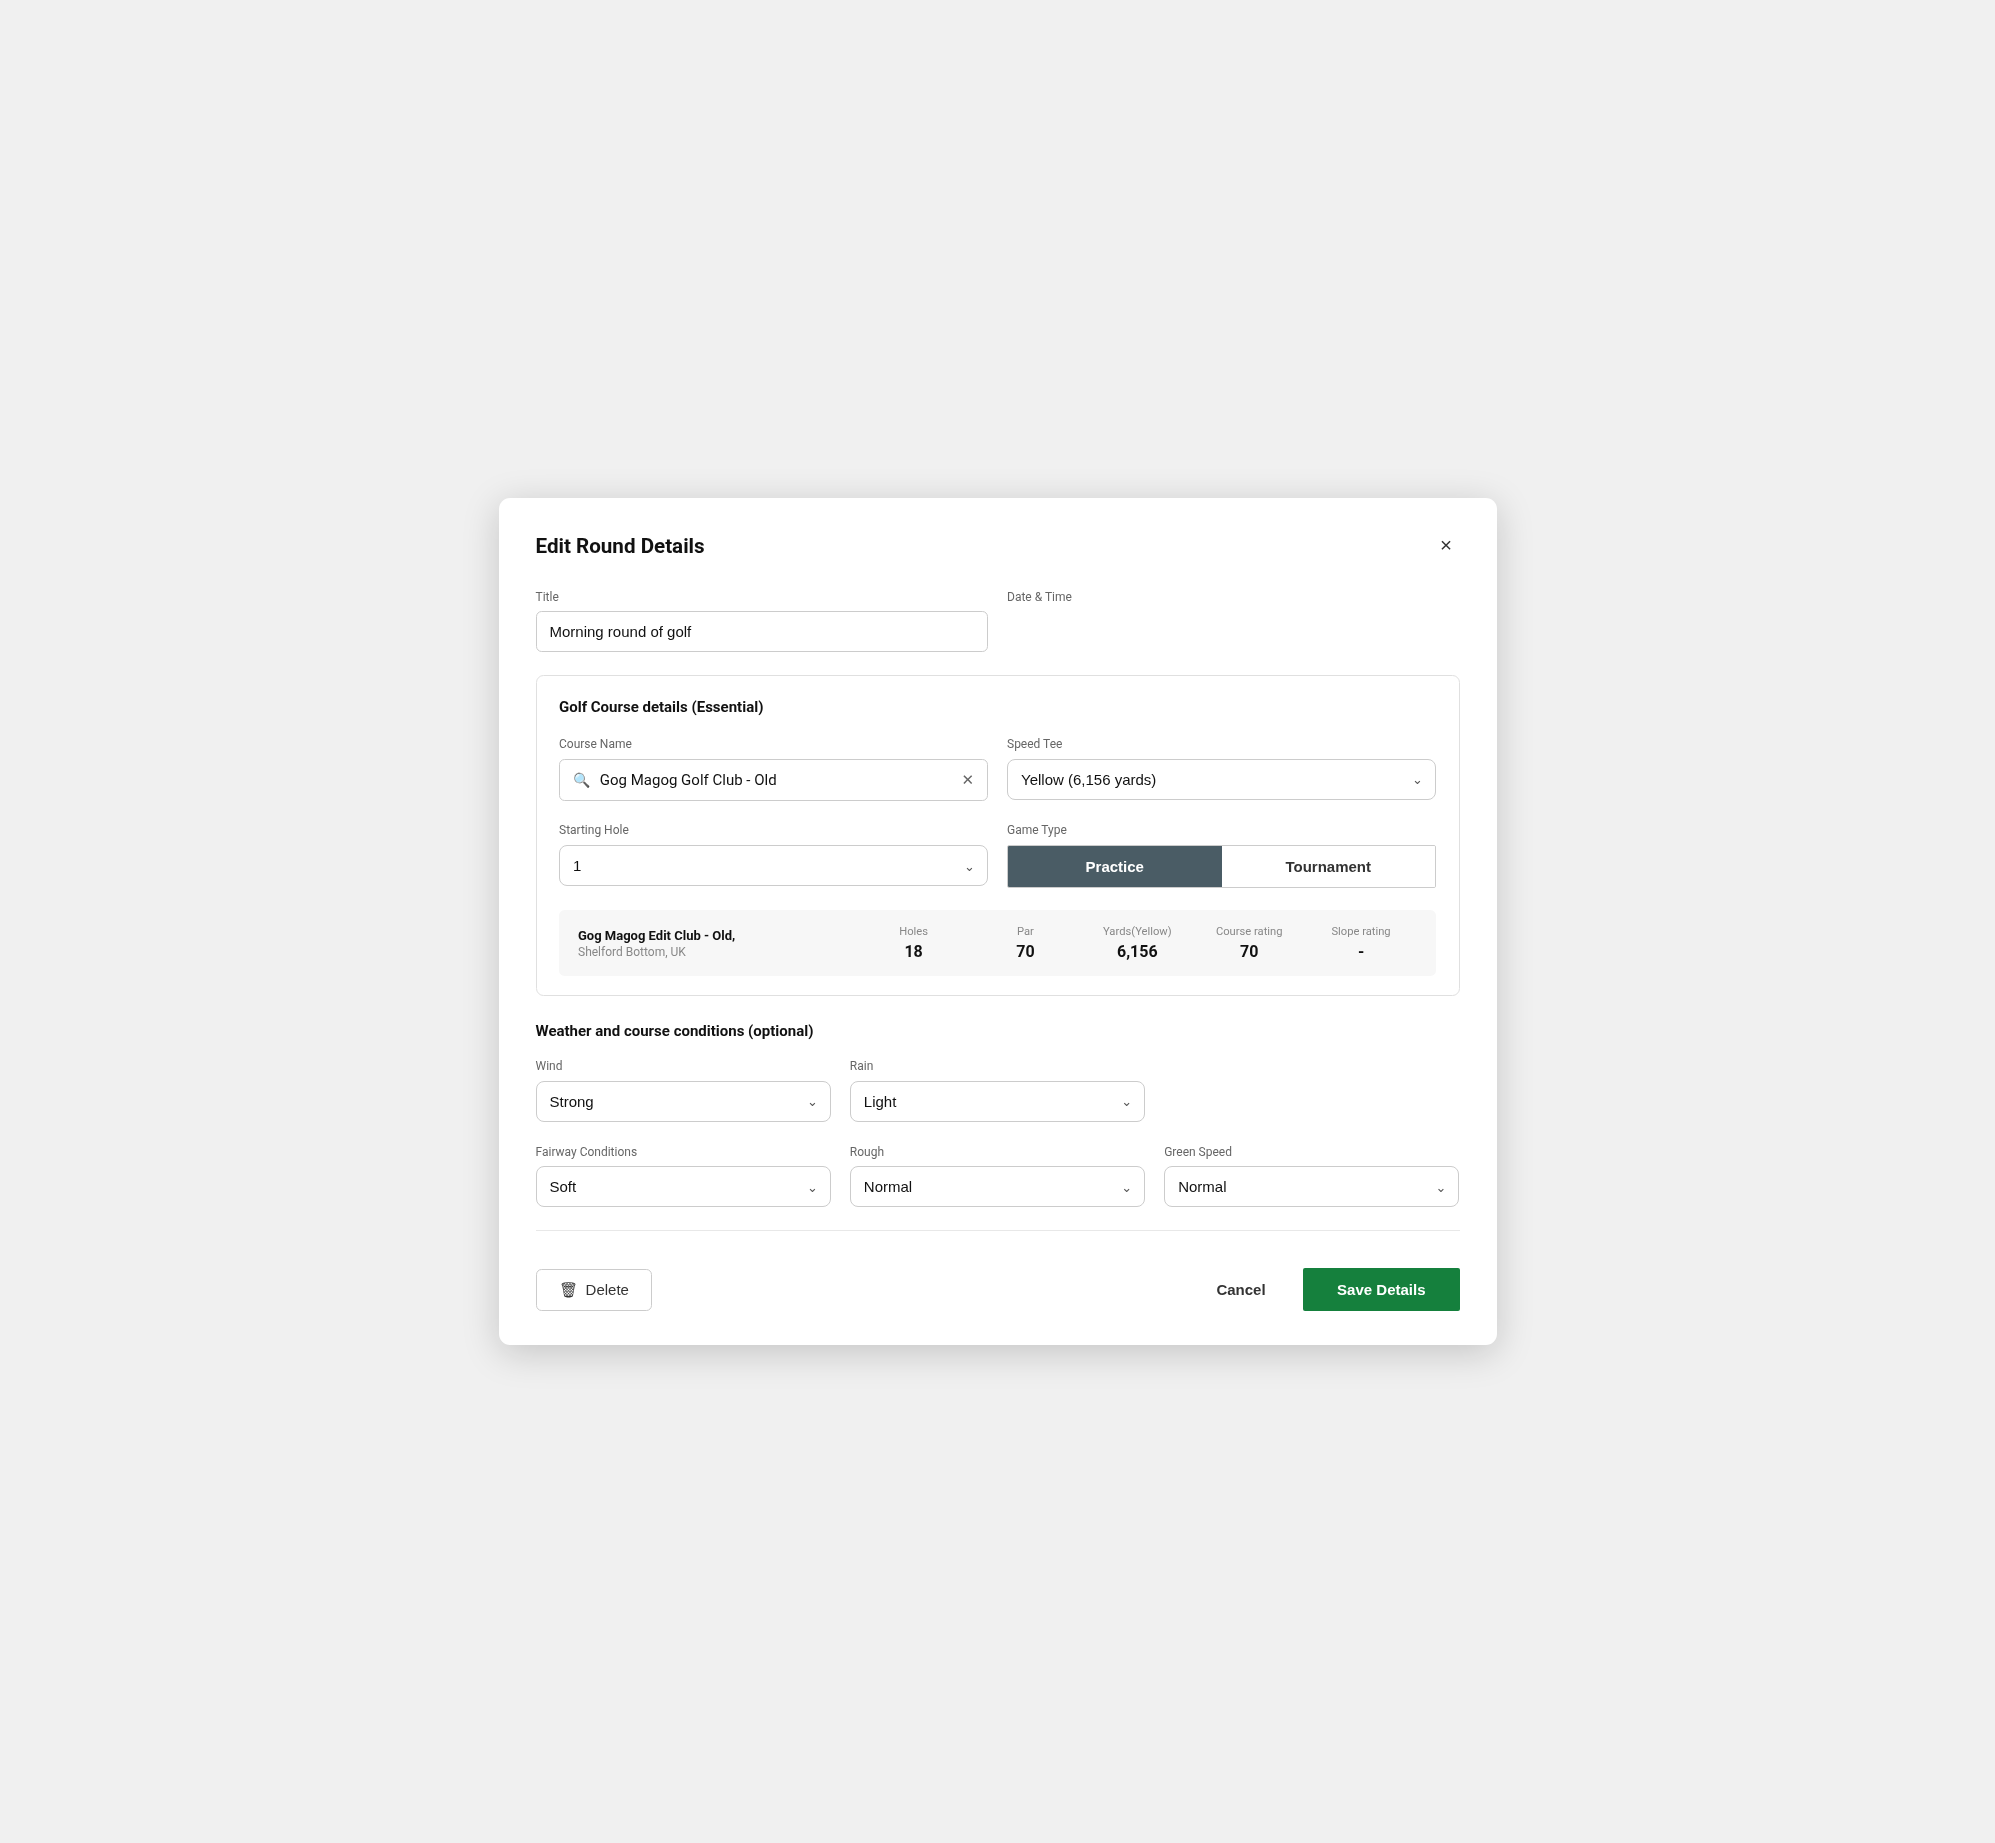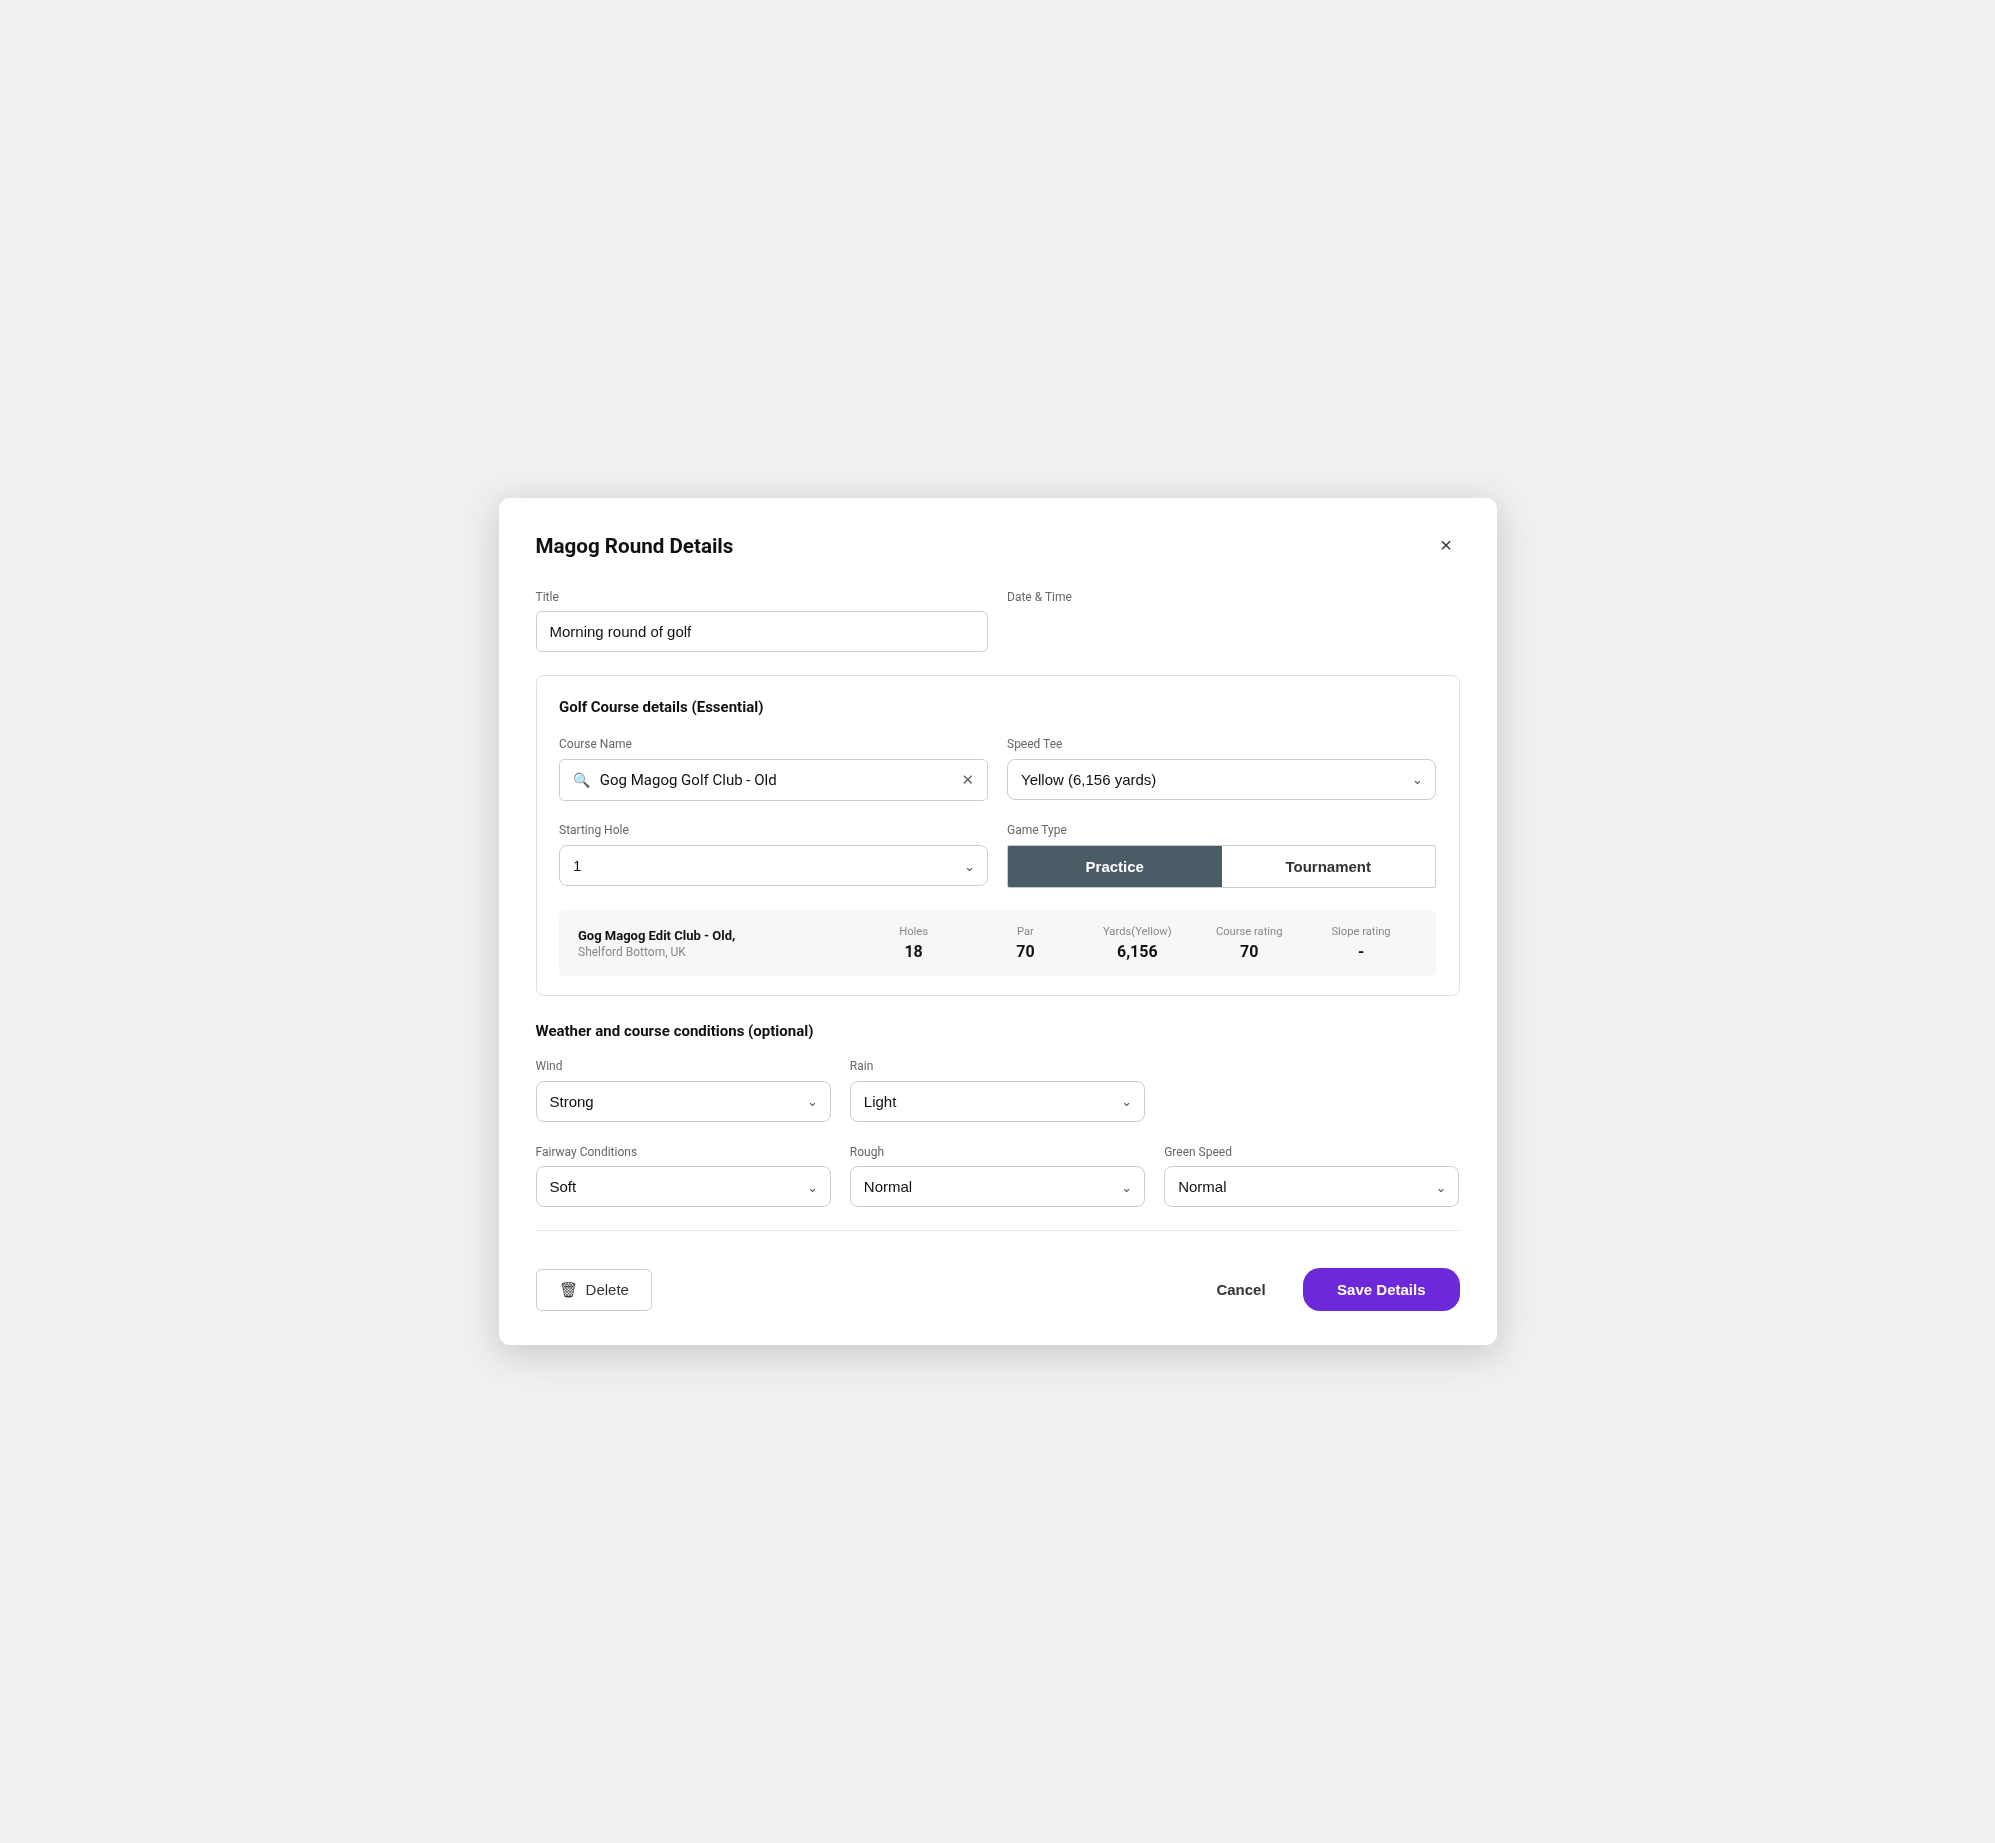--- a/index.html
+++ b/index.html
@@ -252,24 +252,24 @@
     .cancel-btn {
       background: none;
       border: none;
       font-size: 15px;
       font-weight: 600;
       color: #333;
       cursor: pointer;
       padding: 11.2px 22.5px;
     }
     .save-btn {
-      background: #6d28d9;
+      background: #15803d;
       color: #fff;
       border: none;
-      border-radius: 17px;
+      border-radius: 2px;
       padding: 13px 34px;
       font-size: 15px;
       font-weight: 600;
       cursor: pointer;
     }
     .footer-right {
       display: flex;
       align-items: center;
       gap: 15px;
     }
@@ -278,21 +278,21 @@
       border-top: 1.4px solid #e8e8e8;
       margin: 0 0 22.5px 0;
     }
   </style>
 </head>
 <body>
 
 <div class="modal">
 
   <div class="modal-header">
-    <span class="modal-title">Magog Round Details</span>
+    <span class="modal-title">Edit Round Details</span>
     <button class="close-btn">×</button>
   </div>
 
   <div class="form-row">
     <div class="form-group" style="flex:1.4;">
       <label class="form-label">Title</label>
       <input class="form-input" type="text" value="Morning round of golf" style="">
     </div>
     <div class="form-group" style="flex:1.4;">
       <label class="form-label">Date &amp; Time</label>

